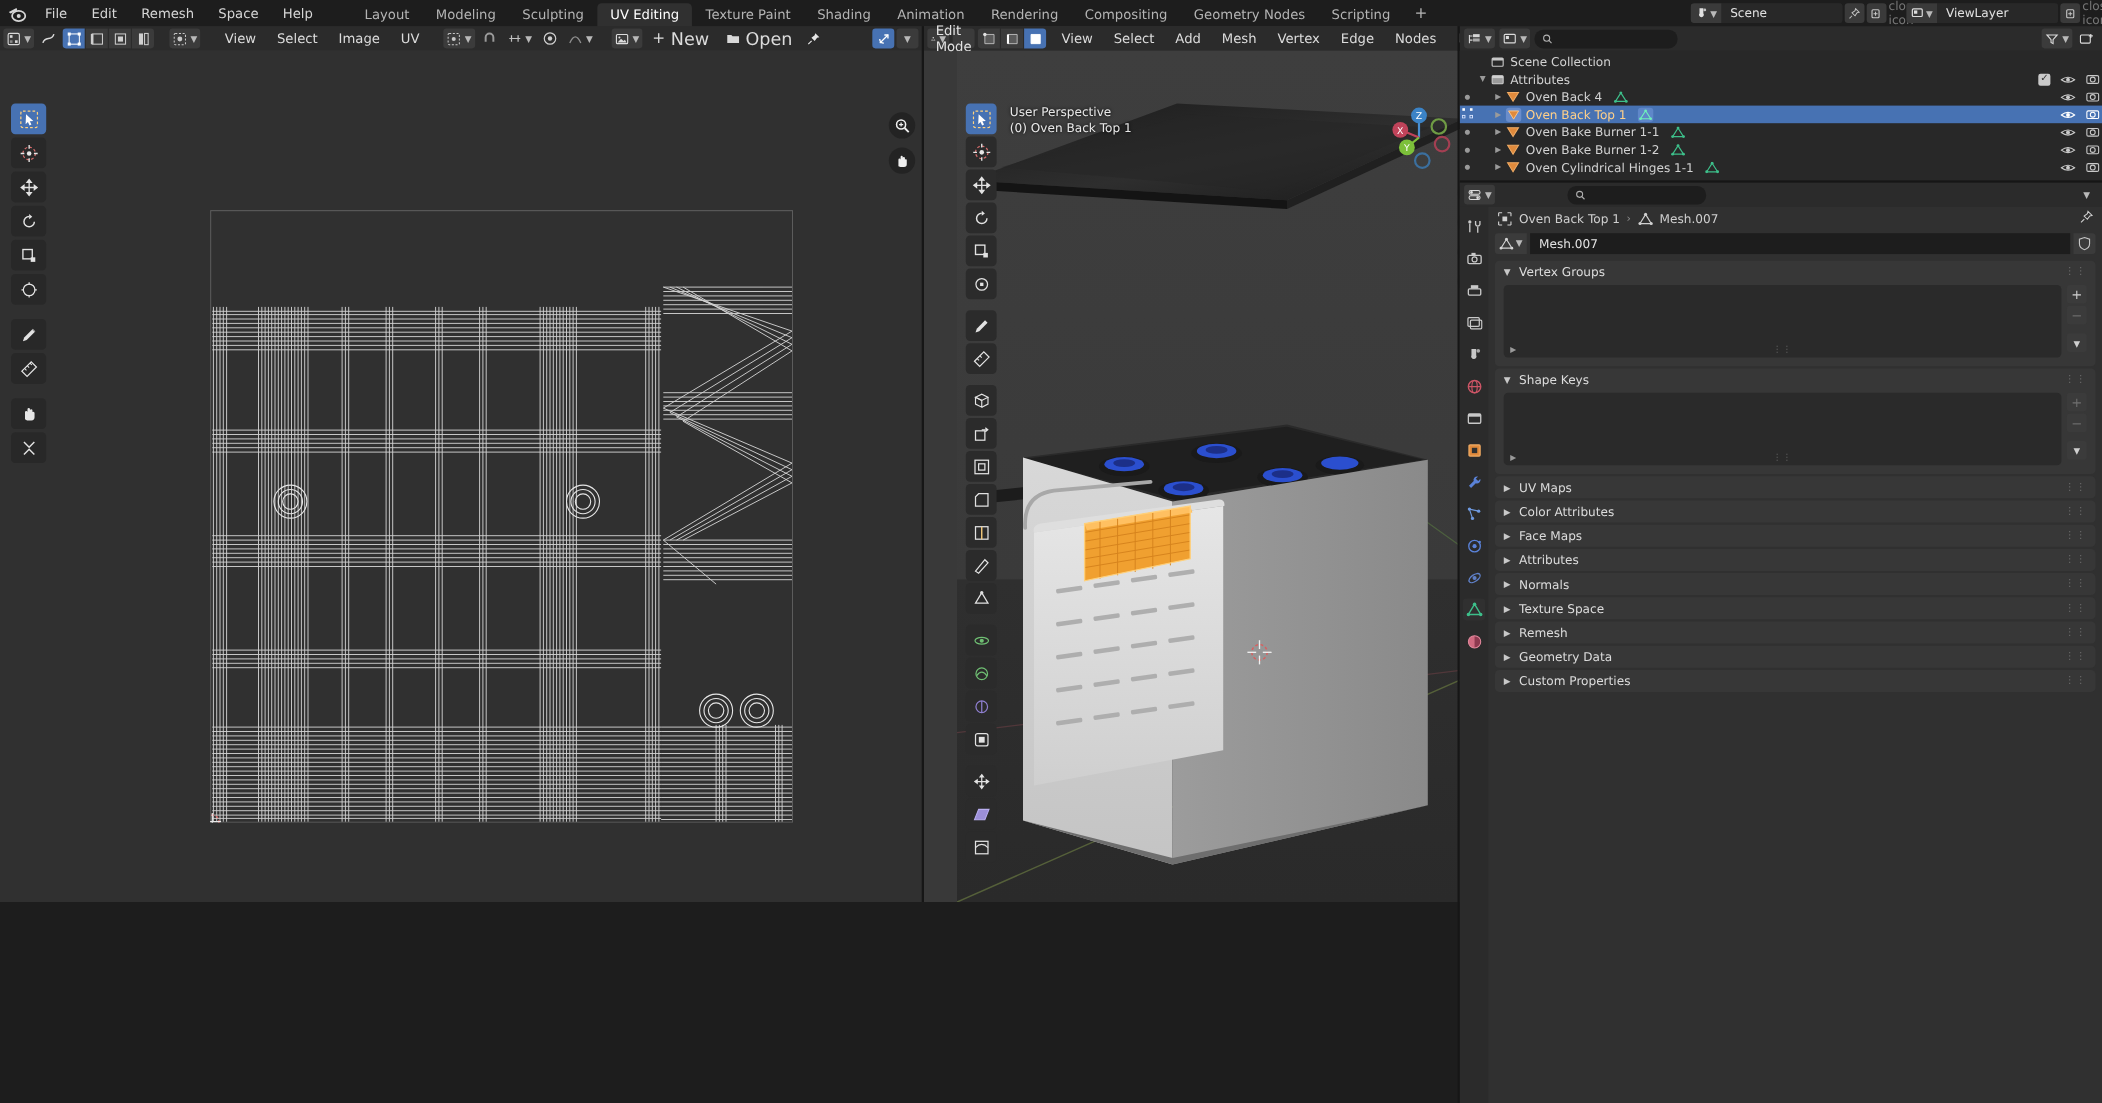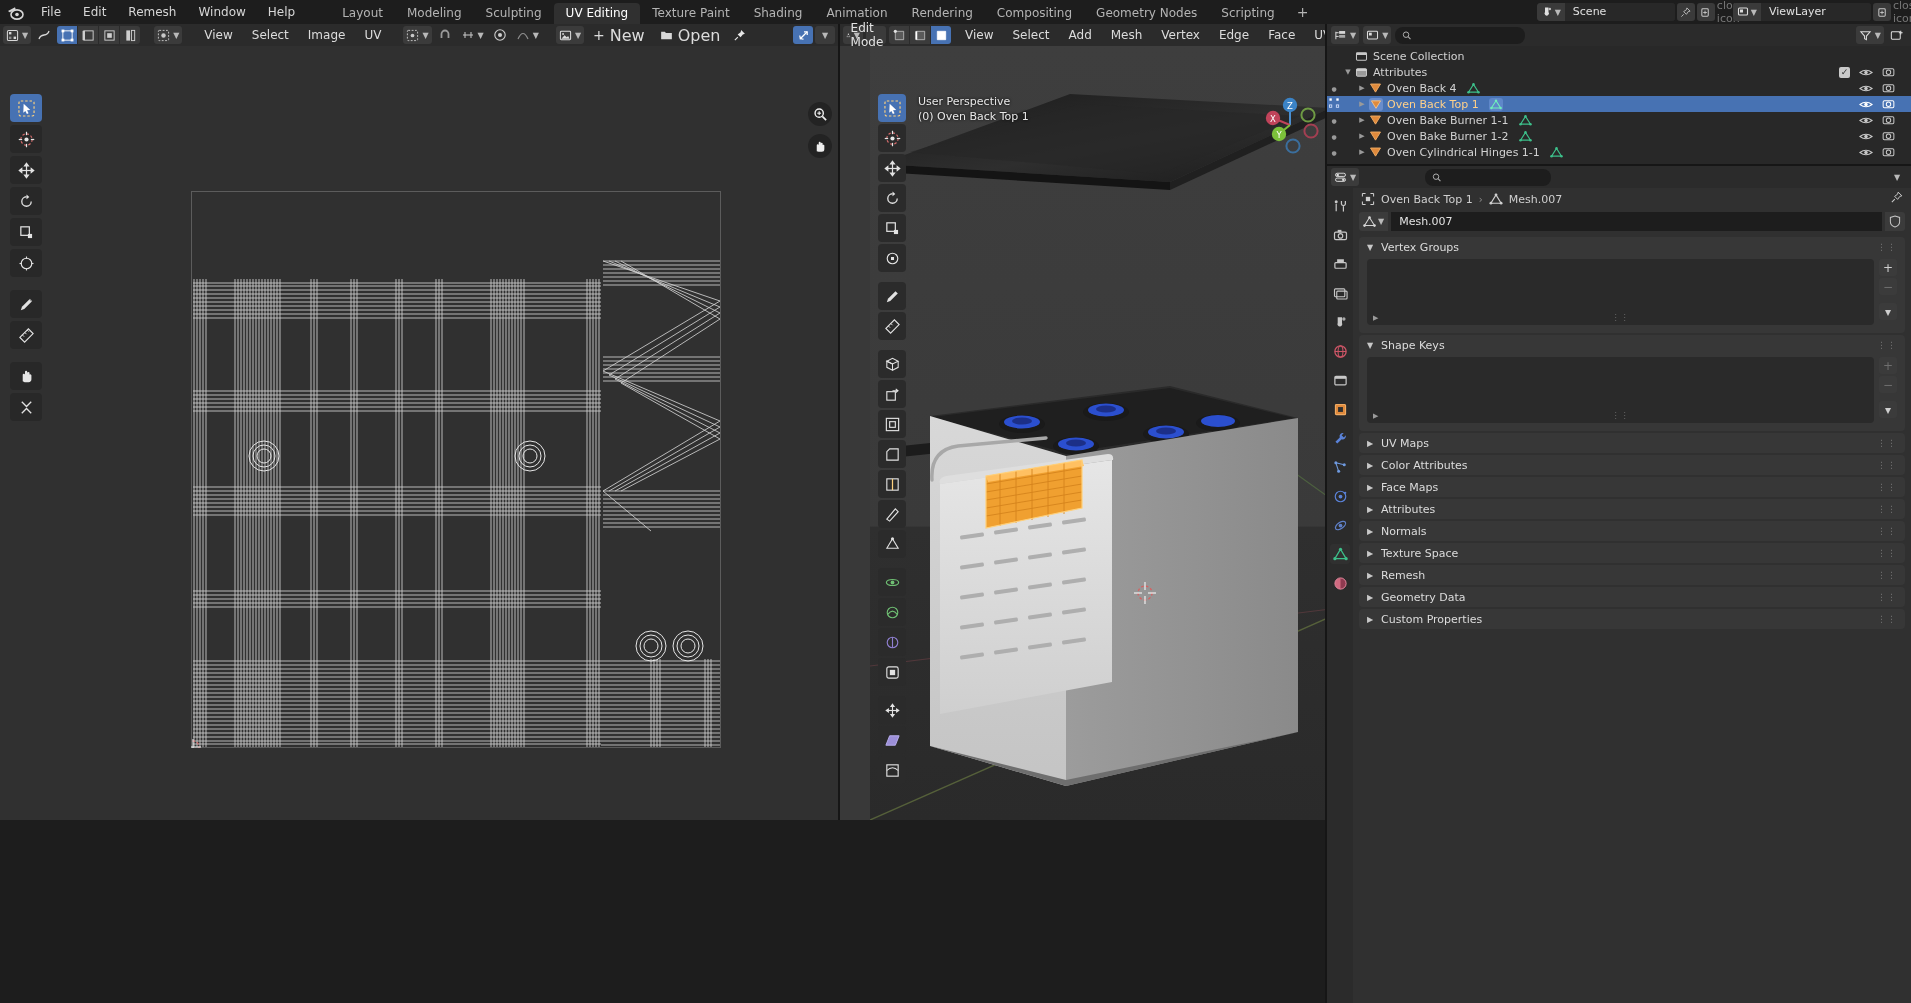--- a/index.html
+++ b/index.html
@@ -91,21 +91,21 @@
 
   
   #outl-area { left:1327px; top:24px; width:584px; height:142px; background:#282828; }
   .outl-hdr { height:22px; background:#2b2b2b; display:flex; align-items:center; padding:0 4px; gap:4px; }
   .search-box {
     flex:0 0 130px; height:17px; background:#1d1d1d; border-radius:8px;
     display:flex; align-items:center; padding:0 7px; gap:4px;
   }
   .search-box input { background:transparent;border:0;outline:0;color:#d0d0d0;font-size:11px;width:100%; font-family:inherit;}
   .outl-rows { padding-top:2px; }
-  .orow { height:16px; display:flex; align-items:center; font-size:11px; color:#d2d2d2; padding-right:16px; position:relative; }
+  .orow { height:16px; display:flex; align-items:center; font-size:11px; color:#d2d2d2; padding-right:2px; position:relative; }
   .orow.sel { background:#4772b3; }
   .orow.sel .oname { color:#ffd08a; }
   .odisc { width:14px; text-align:center; font-size:7px; color:#9a9a9a; }
   .oname { white-space:nowrap; }
   .orow-right { margin-left:auto; display:flex; align-items:center; gap:9px; }
   .tri-ico { width:13px; height:11px; }
 
   
   #prop-area { left:1327px; top:166px; width:584px; height:837px; background:#303030; }
   .prop-hdr { height:22px; background:#2b2b2b; display:flex; align-items:center; padding:0 4px; gap:6px; }
@@ -146,21 +146,21 @@
     <div class="blender-logo">
       <svg width="17" height="15" viewBox="0 0 17 15">
           <ellipse cx="10" cy="9.5" rx="6" ry="4.6" fill="none" stroke="#d6d6d6" stroke-width="1.6"></ellipse>
           <circle cx="10" cy="9.5" r="1.8" fill="#d6d6d6"></circle>
           <path d="M1 6 L8 2.2 L8.8 4.5 L2.6 7.2 Z" fill="#d6d6d6"></path>
         </svg>
     </div>
     <div class="tb-menu">File</div>
     <div class="tb-menu">Edit</div>
     <div class="tb-menu">Remesh</div>
-    <div class="tb-menu">Window</div>
+    <div class="tb-menu">Space</div>
     <div class="tb-menu">Help</div>
 
     <div class="ws-tabs">
       <div class="ws-tab">Layout</div>
       <div class="ws-tab">Modeling</div>
       <div class="ws-tab">Sculpting</div>
       <div class="ws-tab active">UV Editing</div>
       <div class="ws-tab">Texture Paint</div>
       <div class="ws-tab">Shading</div>
       <div class="ws-tab">Animation</div>
@@ -714,21 +714,21 @@
             </svg>
         </div>
       </div>
       <div class="sep"></div>
       <div class="mbtn">View</div>
       <div class="mbtn">Select</div>
       <div class="mbtn">Add</div>
       <div class="mbtn">Mesh</div>
       <div class="mbtn">Vertex</div>
       <div class="mbtn">Edge</div>
-      <div class="mbtn">Face</div>
+      <div class="mbtn">Nodes</div>
       <div class="mbtn">UV</div>
     </div>
 
     <div style="position:absolute;right:4px;top:26px;display:flex;align-items:center;gap:3px;">
       <div class="ibtn flat">
         <svg width="14" height="13" viewBox="0 0 15 14">
             <path d="M6 1 v12" stroke="#b6b6b6" stroke-width="1" stroke-dasharray="1.6 1.6"></path>
             <path d="M5 3 L1.5 7 L5 11 Z" fill="none" stroke="#cfcfcf" stroke-width="1"></path>
             <path d="M7 3 L10.5 7 L7 11 Z" fill="none" stroke="#cfcfcf" stroke-width="1"></path>
           </svg>

